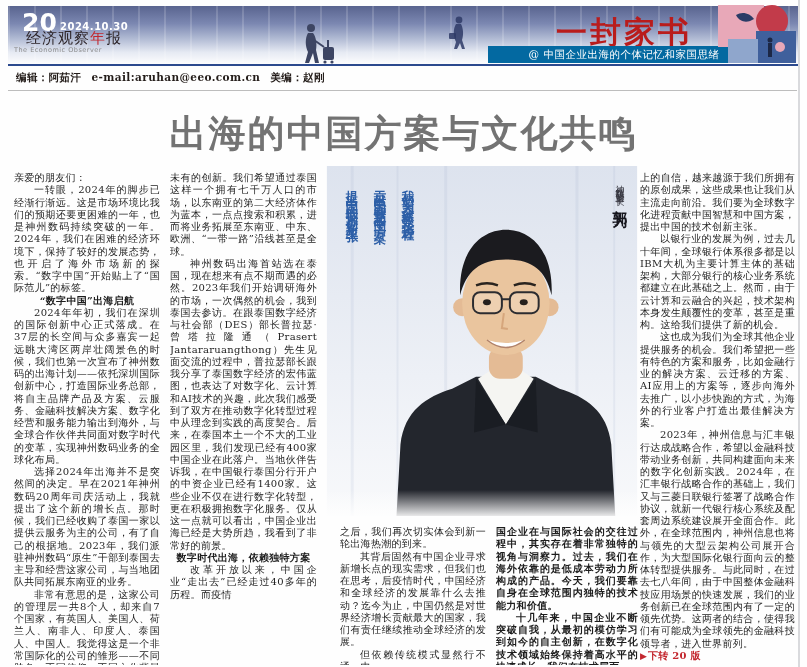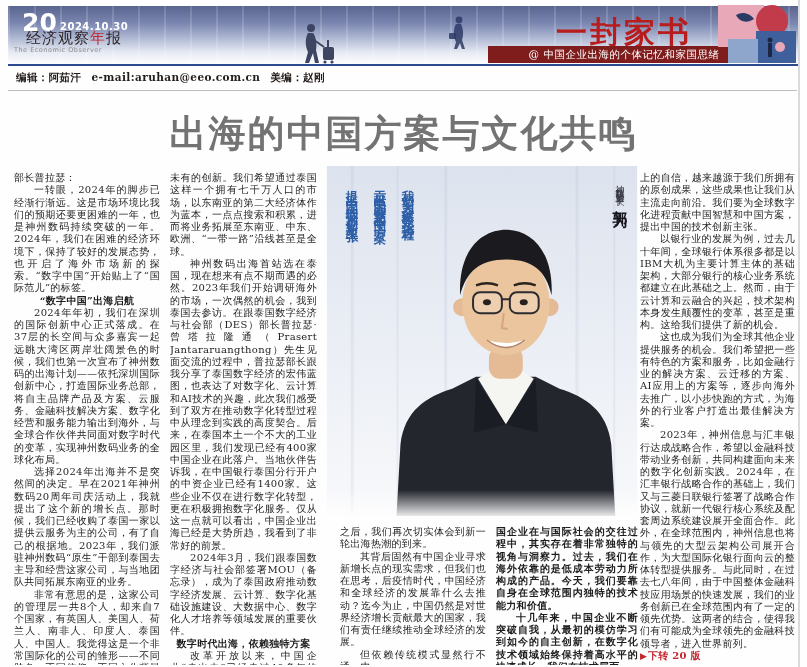--- a/index.html
+++ b/index.html
@@ -18,21 +18,21 @@
   .mh-date{position:absolute;left:60px;top:21px;font-family:"DejaVu Sans","Liberation Sans",sans-serif;
     font-weight:700;font-size:10px;color:#fff;letter-spacing:.5px;}
   .logo{position:absolute;left:14px;top:31px;line-height:1;}
   .logo-cn{font-weight:400;font-size:15px;color:#2c2327;letter-spacing:1px;margin-left:12px;}
   .logo-annual{color:#c3272e;}
   .logo-en{font-family:"DejaVu Sans","Liberation Sans",sans-serif;font-size:6.5px;color:#8b8b8b;
     letter-spacing:.5px;margin-top:1px;}
   .fig-luggage{position:absolute;left:300px;top:22px;}
   .banner-title{position:absolute;left:556px;top:12px;font-size:31px;font-weight:900;
     color:#b91c1c;letter-spacing:3px;white-space:nowrap;}
-  .banner-bar{position:absolute;left:488px;top:46px;width:272px;height:17px;background:#7f1d1d;
+  .banner-bar{position:absolute;left:488px;top:46px;width:272px;height:17px;background:#0369a1;
     color:#fff;font-size:10.5px;line-height:17px;text-align:center;letter-spacing:.5px;white-space:nowrap;}
   .fig-walker{position:absolute;left:448px;top:16px;}
   .collage{position:absolute;left:710px;top:3px;}
 
   .editor-line{position:absolute;left:16px;top:71px;font-size:10.5px;font-weight:700;
     color:#241d1a;letter-spacing:.4px;}
   .editor-line span{margin-right:10px;}
   .thin-rule{position:absolute;left:8px;top:90px;width:789px;height:1px;background:#bdbdbd;}
 
   
@@ -122,32 +122,31 @@
   <div class="mh-rule"></div>
 
   <div class="editor-line">
     <span>编辑：阿茹汗</span><span>e-mail:aruhan@eeo.com.cn</span><span>美编：赵刚</span>
   </div>
   <div class="thin-rule"></div>
 
   <div class="headline">出海的中国方案与文化共鸣</div>
 
   <div class="col" id="col1">
-    <p>部长普拉瑟：</p>
+    <p>亲爱的朋友们：</p>
     <p class="ind">一转眼，2024年的脚步已经渐行渐远。这是市场环境比我们的预期还要更困难的一年，也是神州数码持续突破的一年。2024年，我们在困难的经济环境下，保持了较好的发展态势，也开启了海外市场新的探索。“数字中国”开始贴上了“国际范儿”的标签。</p>
     <p class="subhead">“数字中国”出海启航</p>
     <p class="ind">2024年年初，我们在深圳的国际创新中心正式落成。在37层的长空间与众多嘉宾一起远眺大湾区两岸壮阔景色的时候，我们也第一次宣布了神州数码的出海计划——依托深圳国际创新中心，打造国际业务总部，将自主品牌产品及方案、云服务、金融科技解决方案、数字化经营和服务能力输出到海外，与全球合作伙伴共同面对数字时代的变革，实现神州数码业务的全球化布局。</p>
     <p class="ind">选择2024年出海并不是突然间的决定。早在2021年神州数码20周年司庆活动上，我就提出了这个新的增长点。那时候，我们已经收购了泰国一家以提供云服务为主的公司，有了自己的根据地。2023年，我们派驻神州数码“原生”干部到泰国去主导和经营这家公司，与当地团队共同拓展东南亚的业务。</p>
     <p class="ind">非常有意思的是，这家公司的管理层一共8个人，却来自7个国家，有英国人、美国人、荷兰人、南非人、印度人、泰国人、中国人。我觉得这是一个非常国际化的公司的雏形——不同肤色、不同信仰、不同文化背景的年轻人凑在一起，往往会迸发前所</p>
   </div>
 
   <div class="col" id="col2">
     <p>未有的创新。我们希望通过泰国这样一个拥有七千万人口的市场，以东南亚的第二大经济体作为蓝本，一点点搜索和积累，进而将业务拓展至东南亚、中东、欧洲、“一带一路”沿线甚至是全球。</p>
     <p class="ind">神州数码出海首站选在泰国，现在想来有点不期而遇的必然。2023年我们开始调研海外的市场，一次偶然的机会，我到泰国去参访。在跟泰国数字经济与社会部（DES）部长普拉瑟·曾塔拉隆通（Prasert Jantararuangthong）先生见面交流的过程中，普拉瑟部长跟我分享了泰国数字经济的宏伟蓝图，也表达了对数字化、云计算和AI技术的兴趣，此次我们感受到了双方在推动数字化转型过程中从理念到实践的高度契合。后来，在泰国本土一个不大的工业园区里，我们发现已经有400家中国企业在此落户。当地伙伴告诉我，在中国银行泰国分行开户的中资企业已经有1400家。这些企业不仅在进行数字化转型，更在积极拥抱数字化服务。仅从这一点就可以看出，中国企业出海已经是大势所趋，我看到了非常好的前景。</p>
-    <p class="ind">2024年3月，我们跟泰国数字经济与社会部签署MOU（备忘录），成为了泰国政府推动数字经济发展、云计算、数字化基础设施建设、大数据中心、数字化人才培养等领域发展的重要伙伴。</p>
     <p class="subhead">数字时代出海，依赖独特方案</p>
     <p class="ind">改革开放以来，中国企业“走出去”已经走过40多年的历程。而疫情</p>
   </div>
 
   <div class="photo">
     <svg width="312" height="350" viewBox="0 0 312 352">
       <defs>
         <linearGradient id="bgg" x1="0" y1="0" x2="0" y2="1">
           <stop offset="0" stop-color="#dde3ee"></stop>
             <stop offset=".6" stop-color="#edf0f6"></stop>

